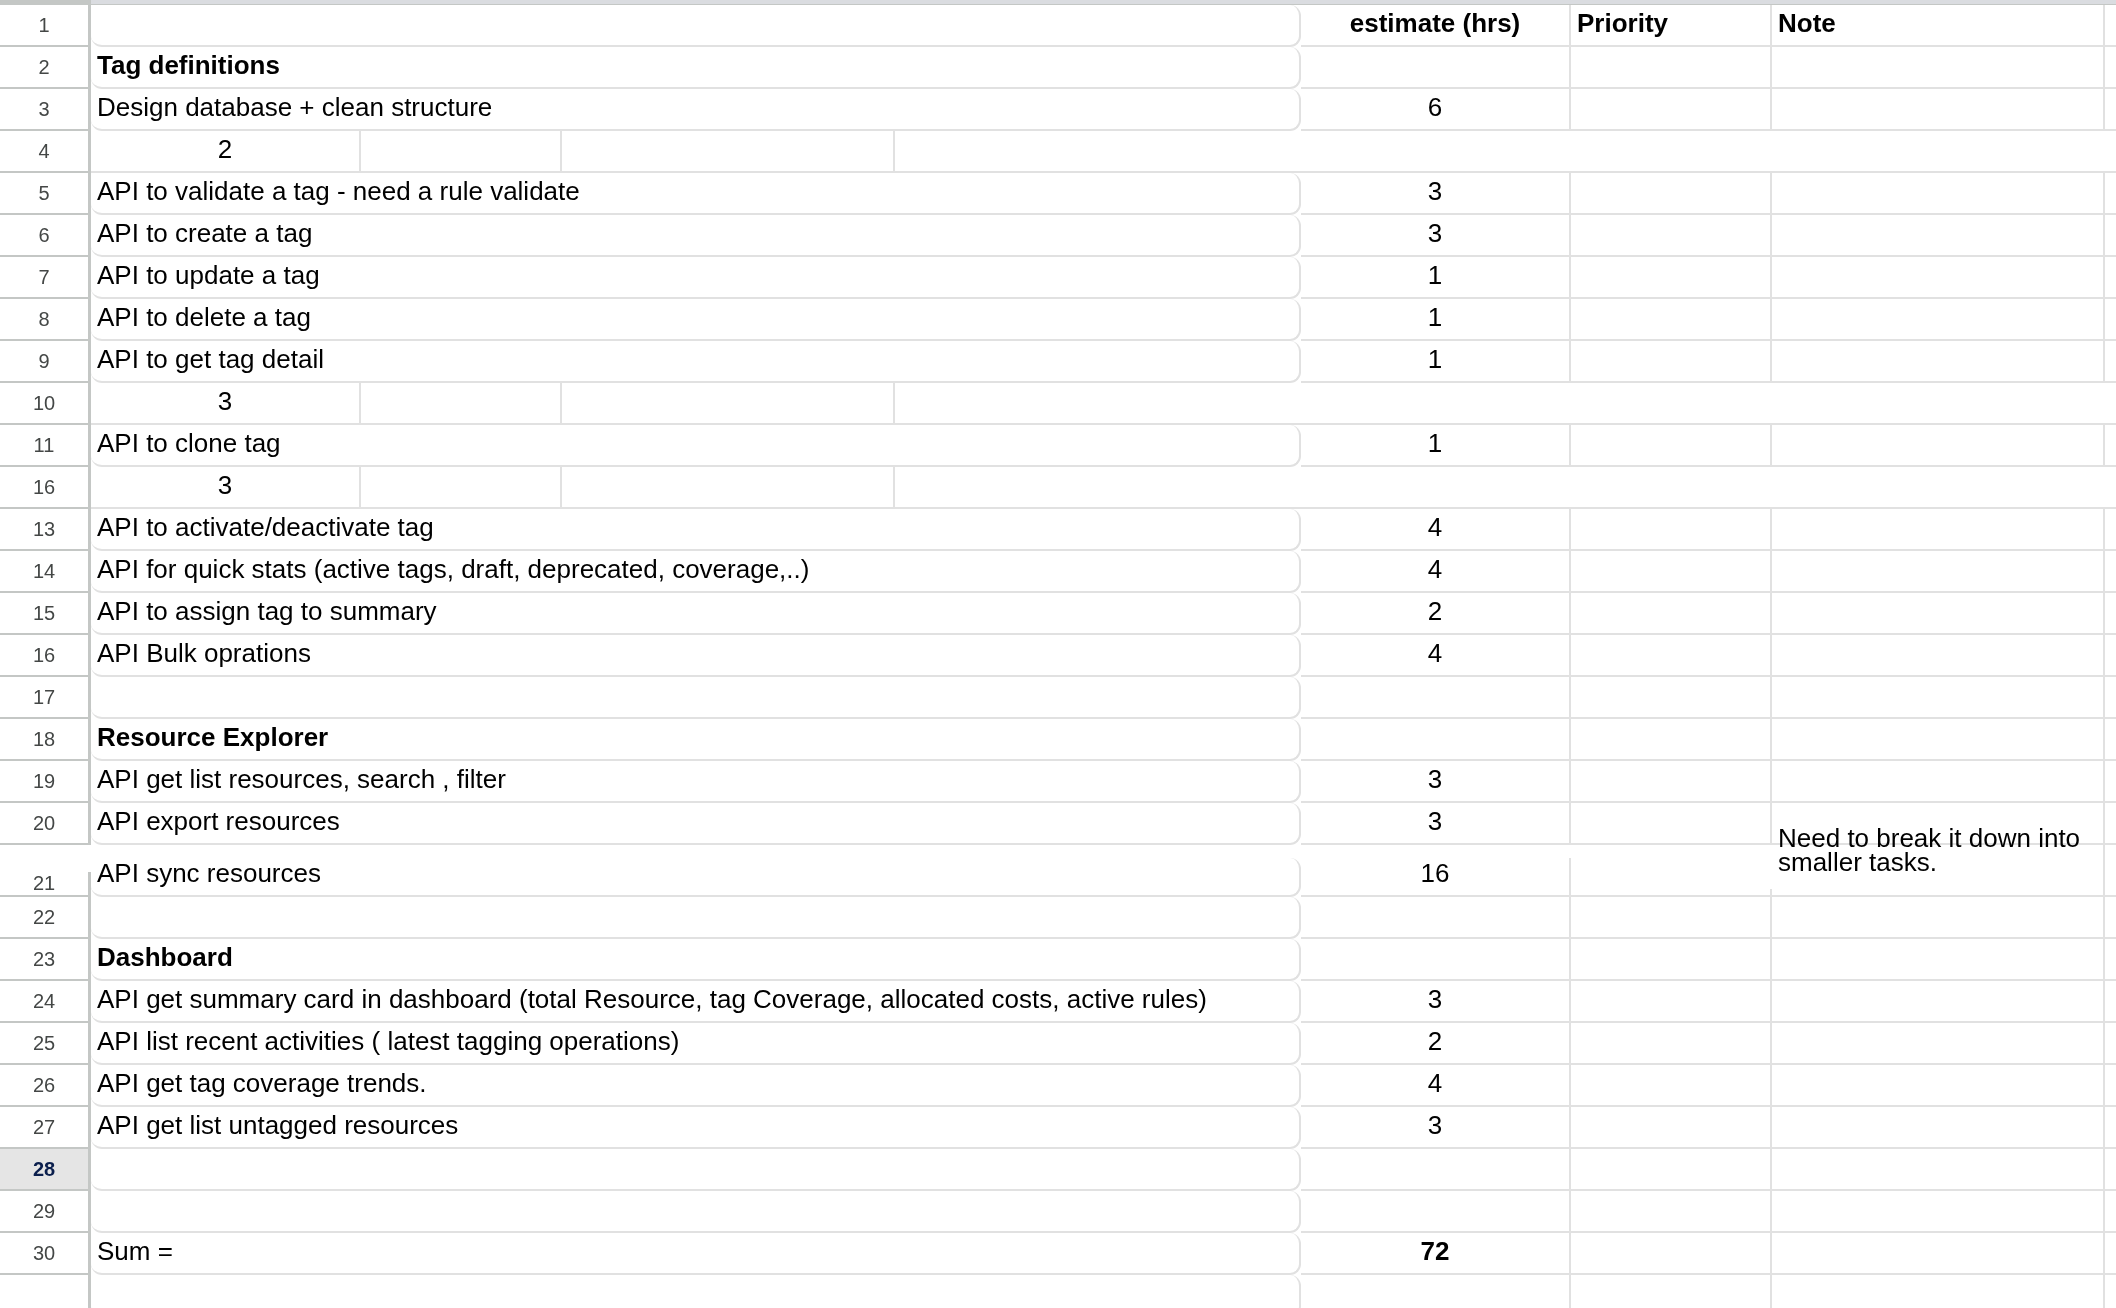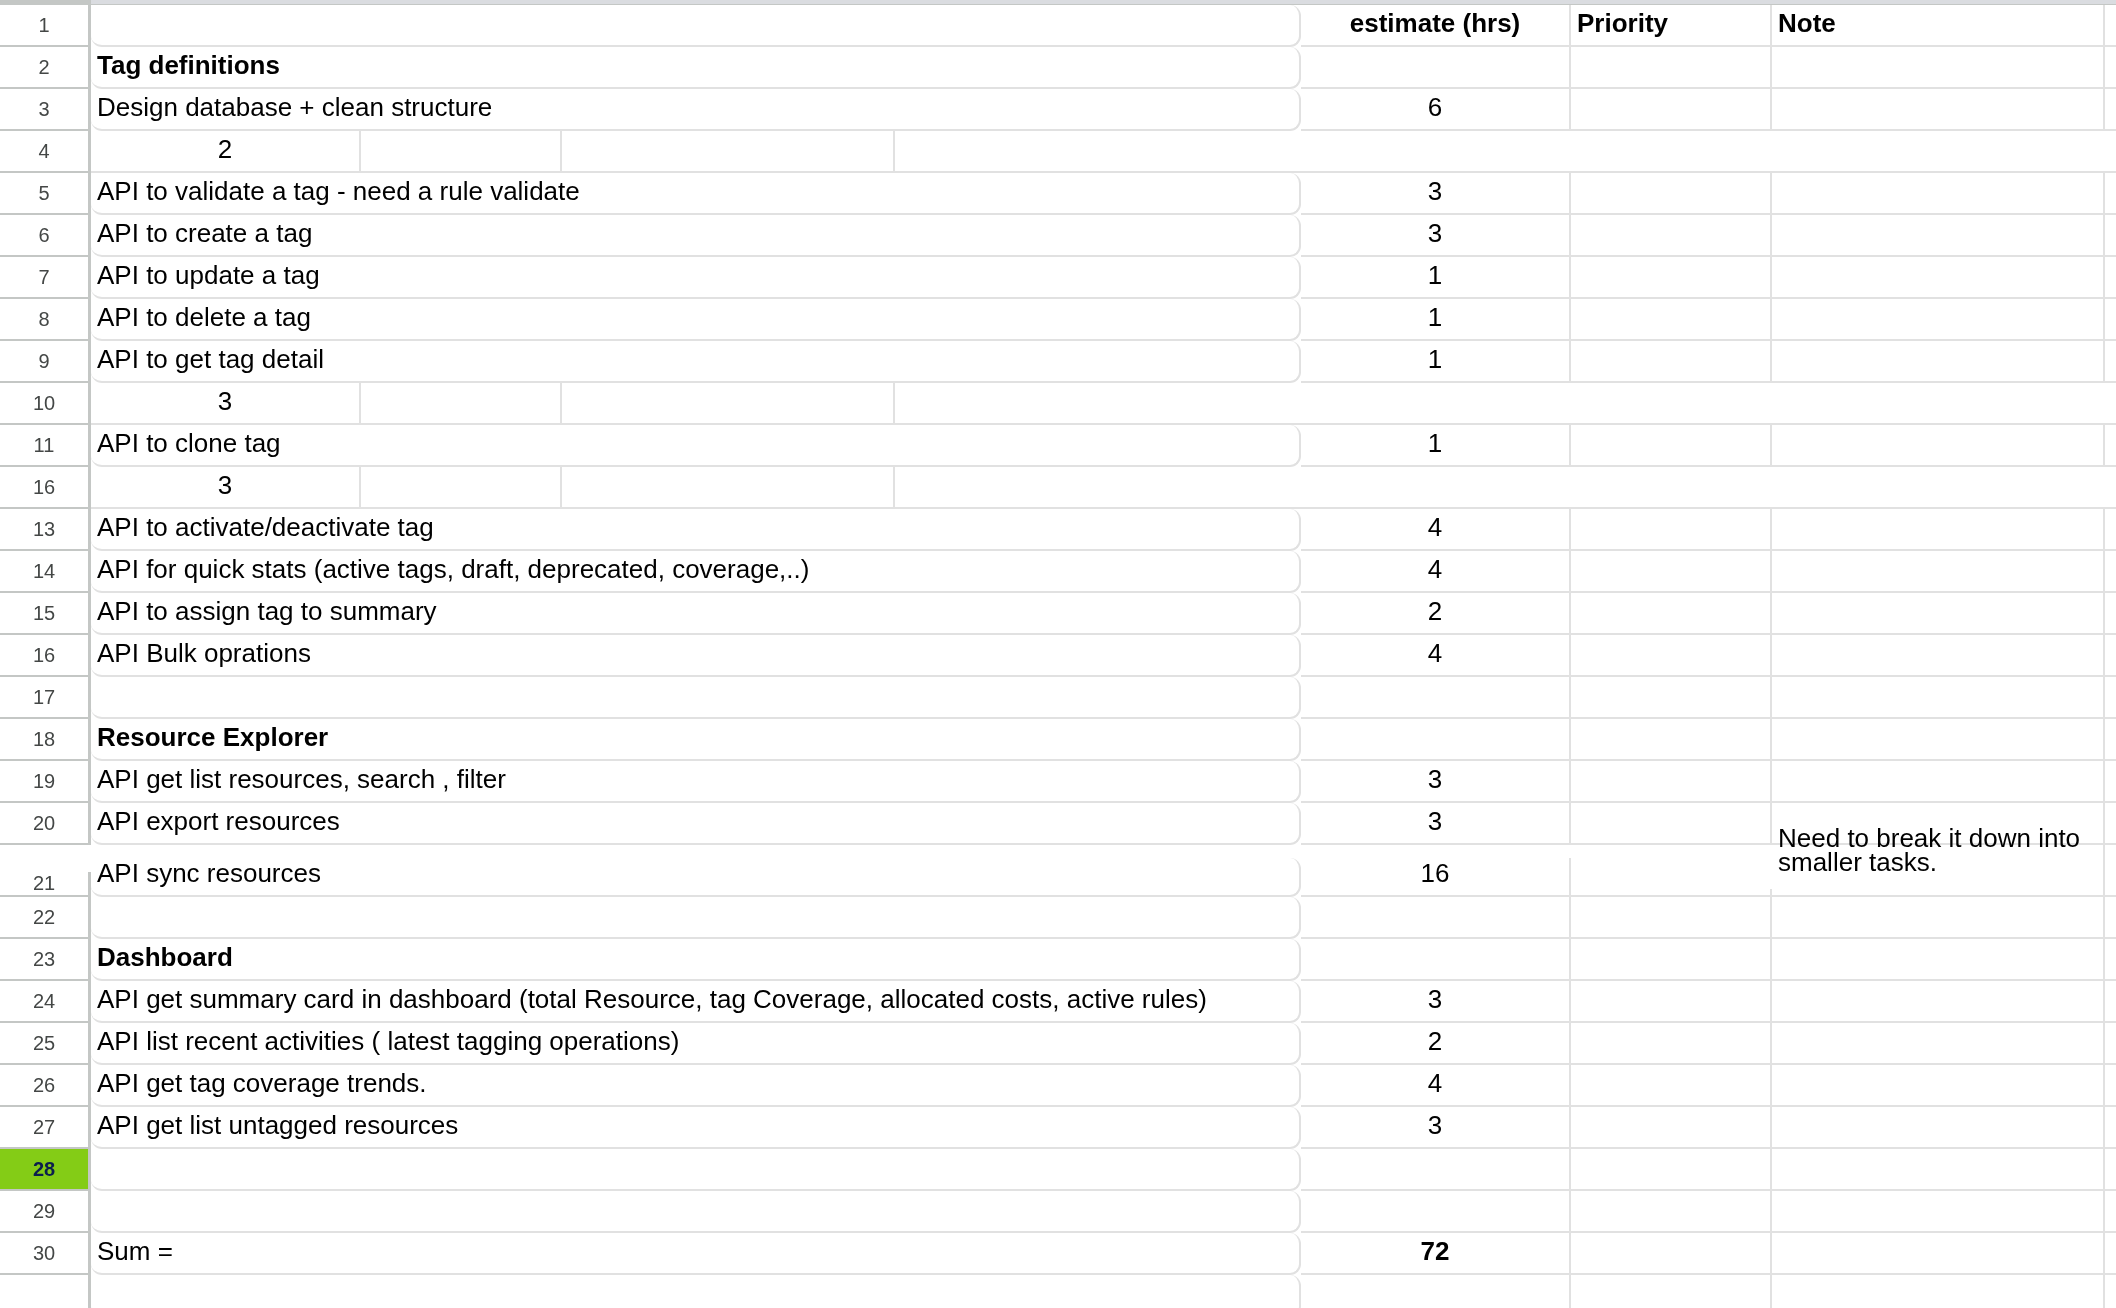--- a/index.html
+++ b/index.html
@@ -50,21 +50,21 @@
     border-right: 3px solid #c4c7c5;
     border-bottom: 2px solid #c4c7c5;
     background: #ffffff;
     color: #444746;
     font-size: 20px;
     display: flex;
     align-items: center;
     justify-content: center;
   }
   .rh.selected {
-    background: #84cc16;
+    background: #e5e5e5;
     color: #0b1f4d;
     font-weight: bold;
   }
   .cell {
     box-sizing: border-box;
     border-right: 2px solid #e1e1e1;
     border-bottom: 2px solid #e1e1e1;
     font-size: 26px;
     color: #000000;
     display: flex;

